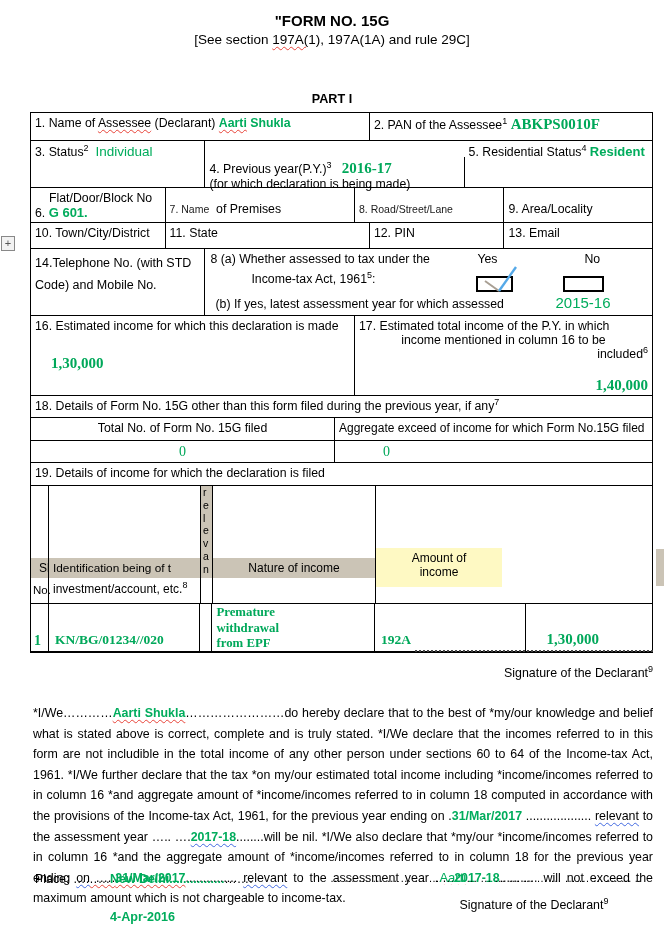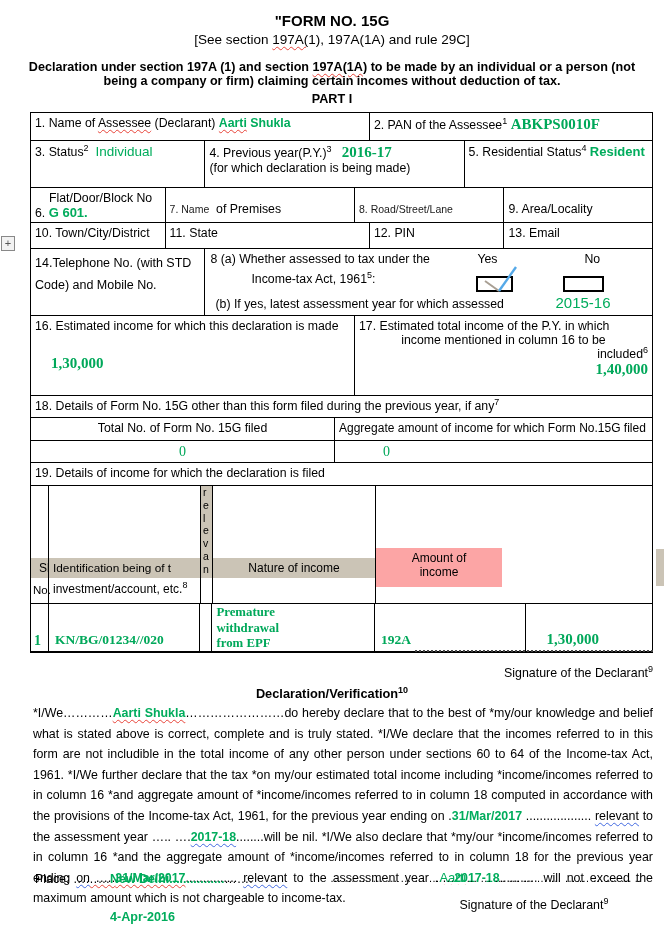--- a/index.html
+++ b/index.html
@@ -48,41 +48,40 @@
 
   .chkbox { position:absolute; border:2px solid #000; background:#fff; }
 </style>
 </head>
 <body>
 
 <div class="page">
 
   <div class="abs title center">"FORM NO. 15G</div>
   <div class="abs subtitle center"><span>[See section </span><span class="sq-red">197A(</span><span>1), 197A(1A) and rule 29C]</span></div>
-  <div class="abs decl-head center"><span>Declaration under section 197A (1) and section </span><span class="sq-red">197A(1A</span><span>) to be made by an individual or a person (not being a company or firm) claiming certain incomes without deduction of tax.</span></div>
   <div class="abs part center">PART I</div>
 
   <div class="abs handle">+</div>
 
   <div class="ftable">
 
     <div class="frow" style="height:28px;">
       <div class="fcell" style="width:340px;">
         <span>1. Name of </span><span class="sq-red">Assessee</span><span> (Declarant) </span><span class="gv sq-red">Aarti</span><span class="gv"> Shukla</span>
       </div>
       <div class="fcell" style="width:283px;">
         <span>2. PAN of the Assessee</span><sup>1</sup> <span class="gs" style="font-size:15px;">ABKPS0010F</span>
       </div>
     </div>
 
     <div class="frow" style="height:47px;">
       <div class="fcell" style="width:175px;">
         <span>3. Status</span><sup>2</sup>&nbsp; <span class="gvr" style="font-size:13.5px;">Individual</span>
       </div>
-      <div class="fcell" style="width:260px;">
+      <div class="fcell" style="width:260px;margin-top:16px;">
         <span>4. Previous year(P.Y.)</span><sup>3</sup>&nbsp;&nbsp; <span class="gs" style="font-size:15px;">2016-17</span><br>
         <span>(for which declaration is being made)</span>
       </div>
       <div class="fcell" style="width:188px;">
         <span>5. Residential Status</span><sup>4</sup> <span class="gv" style="font-size:13px;">Resident</span>
       </div>
     </div>
 
     <div class="frow" style="height:35px;">
       <div class="fcell" style="width:135px;">
@@ -131,31 +130,31 @@
 
     <div class="frow" style="height:80px;">
       <div class="fcell" style="width:325px;">
         <span>16. Estimated income for which this declaration is made</span>
         <div class="gs" style="font-size:15px; margin:22px 0 0 16px;">1,30,000</div>
       </div>
       <div class="fcell" style="width:298px;">
         <div>17. Estimated total income of the P.Y. in which</div>
         <div class="center">income mentioned in column 16 to be</div>
         <div style="text-align:right;"><span>included</span><sup>6</sup></div>
-        <div class="gs" style="font-size:15px; text-align:right; margin-top:0px;">1,40,000</div>
+        <div class="gs" style="font-size:15px; text-align:right; margin-top:16px;">1,40,000</div>
       </div>
     </div>
 
     <div class="frow" style="height:22px;">
       <div class="fcell" style="width:623px;"><span>18. Details of Form No. 15G other than this form filed during the previous year, if any</span><sup>7</sup></div>
     </div>
 
     <div class="frow" style="height:23px;">
       <div class="fcell center" style="width:305px;"><span>Total No. of Form No. 15G filed</span></div>
-      <div class="fcell" style="width:318px; font-size:12px;"><span>Aggregate amount of income for which Form No.15G filed</span></div>
+      <div class="fcell" style="width:318px; font-size:12px;"><span>Aggregate exceed of income for which Form No.15G filed</span></div>
     </div>
 
     <div class="frow" style="height:22px;">
       <div class="fcell center" style="width:305px;"><span class="gs" style="font-weight:400; font-size:14px;">0</span></div>
       <div class="fcell" style="width:318px; padding-left:48px;"><span class="gs" style="font-weight:400; font-size:14px;">0</span></div>
     </div>
 
     <div class="frow" style="height:23px;">
       <div class="fcell" style="width:623px;"><span>19. Details of income for which the declaration is filed</span></div>
     </div>
@@ -181,21 +180,21 @@
 v
 a
 n</span>
       </div>
       <div class="fcell" style="width:163px; padding:0;">
         <div class="band" style="justify-content:center;">
             <span>Nature of income</span>
           </div>
       </div>
       <div class="fcell" style="width:126px; padding:0; border-right:none;">
-        <div class="abs center" style="left:0; top:62px; width:126px; height:39px; background:#fca5a5; font-size:12px; padding-top:3px;">
+        <div class="abs center" style="left:0; top:62px; width:126px; height:39px; background:#fef9c3; font-size:12px; padding-top:3px;">
           <div>Amount of</div>
           <div>income</div>
         </div>
       </div>
     </div>
 
     <div class="frow t19data">
       <div class="fcell" style="width:18px; padding:0 0 2px 3px; display:flex; align-items:flex-end;">
           <span class="gs" style="font-size:14px;">1</span>
         </div>
@@ -214,21 +213,20 @@
         </div>
     </div>
   </div>
 
   <div class="abs" style="left:652px; top:485px; width:1px; height:30px; background:#000;"></div>
   <div class="abs" style="left:656px; top:549px; width:8px; height:37px; background:#CBC4B6;"></div>
 
   <div class="abs dotline" style="left:415px; top:650px; width:238px;"></div>
   <div class="abs" style="left:415px; top:666px; width:238px; text-align:right; font-size:12.4px;"><span>Signature of the Declarant</span><sup>9</sup></div>
 
-  <div class="abs center" style="left:0; top:686px; width:664px; font-weight:700; font-size:12.8px;"><span>Declaration/Verification</span><sup>10</sup></div>
 
   <div class="abs para"><span>*I/We…………</span><span class="gv sq-red">Aarti Shukla</span><span>……………………do hereby declare that to the best of *my/our knowledge and belief what is stated above is correct, complete and is truly stated. *I/We declare that the incomes referred to in this form are not includible in the total income of any other person under sections 60 to 64 of the Income-tax Act, 1961. *I/We further declare that the tax *on my/our estimated total income including *income/incomes referred to in column 16 *and aggregate amount of *income/incomes referred to in column 18 computed in accordance with the provisions of the Income-tax Act, 1961, for the previous year ending on .</span><span class="gv">31/Mar/2017</span><span> ................... </span><span class="sq-blue">relevant</span><span> to the assessment year ….. ….</span><span class="gv sq-blue">2017-18</span><span>........will be nil. *I/We also declare that *my/our *income/incomes referred to in column 16 *and the aggregate amount of *income/incomes referred to in column 18 for the previous year ending </span><span class="sq-blue">on</span><span class="sq-red"> .….</span><span class="gv sq-red">31/Mar/2017</span><span>............... </span><span class="sq-blue">relevant</span><span> to the assessment year .….</span><span class="gv">2017-18</span><span>........... will not exceed the maximum amount which is not chargeable to income-tax.</span></div>
 
   <div class="abs" style="left:35px; top:872px; font-size:12.4px;"><span>Place: ………</span><span class="gv">New Delhi................</span><span>…….</span></div>
 
   <div class="abs" style="left:330px; top:870px; width:330px; font-size:11px; white-space:nowrap; overflow:hidden;"><span>… … … … … … … …</span><span class="gvr sq-red" style="font-size:13px;">Aarti</span><span>… … … … … … … … … … … … ..</span></div>
   <div class="abs" style="left:415px; top:898px; width:238px; text-align:center; font-size:12.4px;"><span>Signature of the Declarant</span><sup>9</sup></div>
 
   <div class="abs gv" style="left:110px; top:910px; font-size:12.6px;">4-Apr-2016</div>
 

